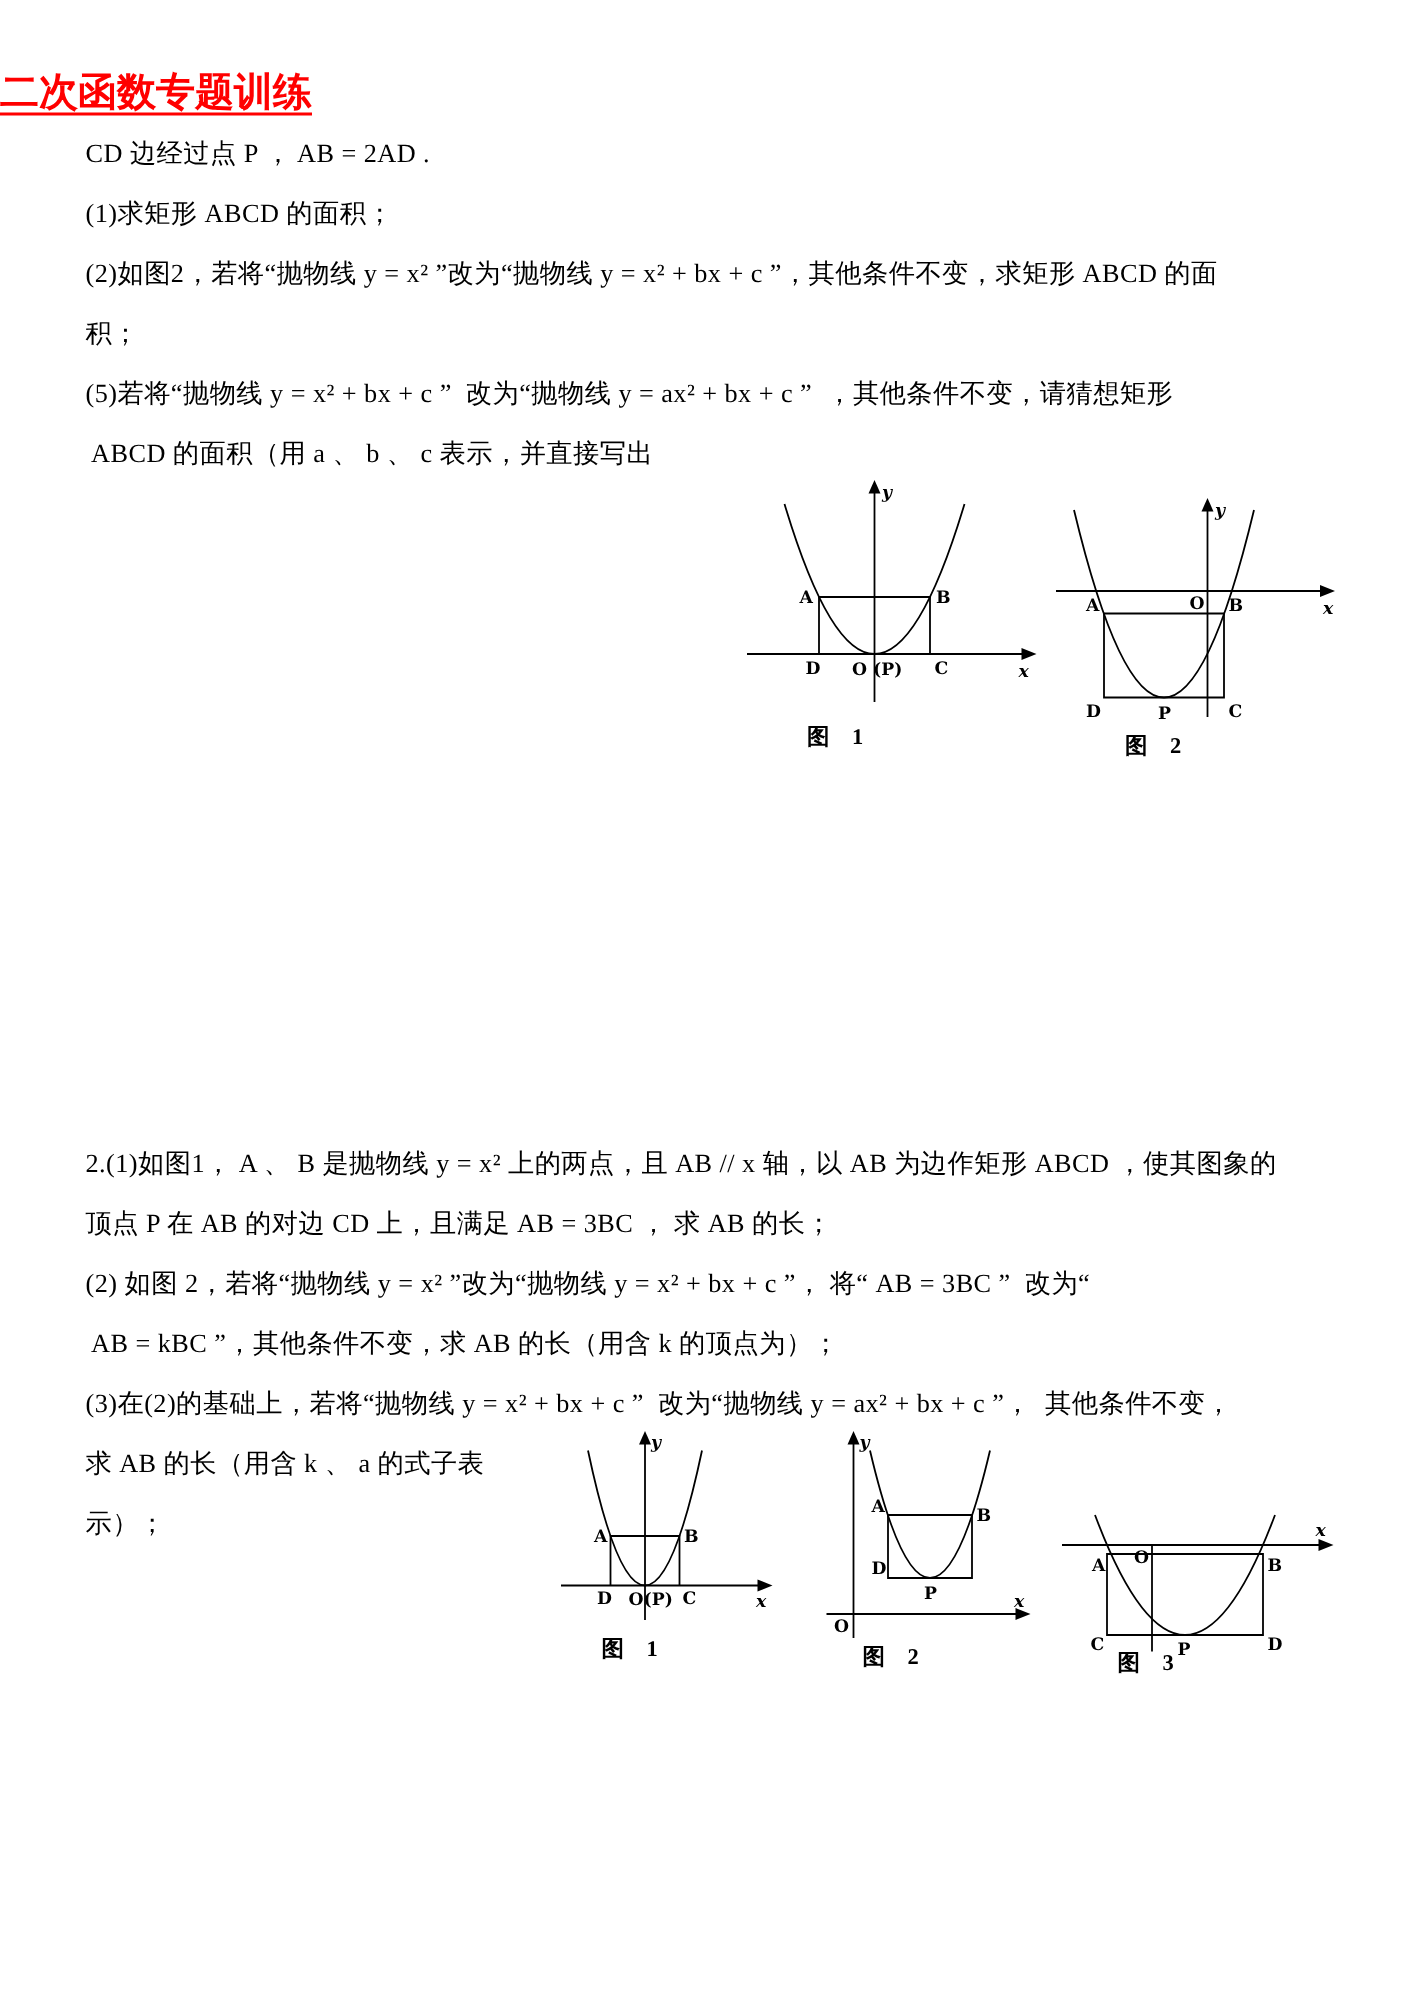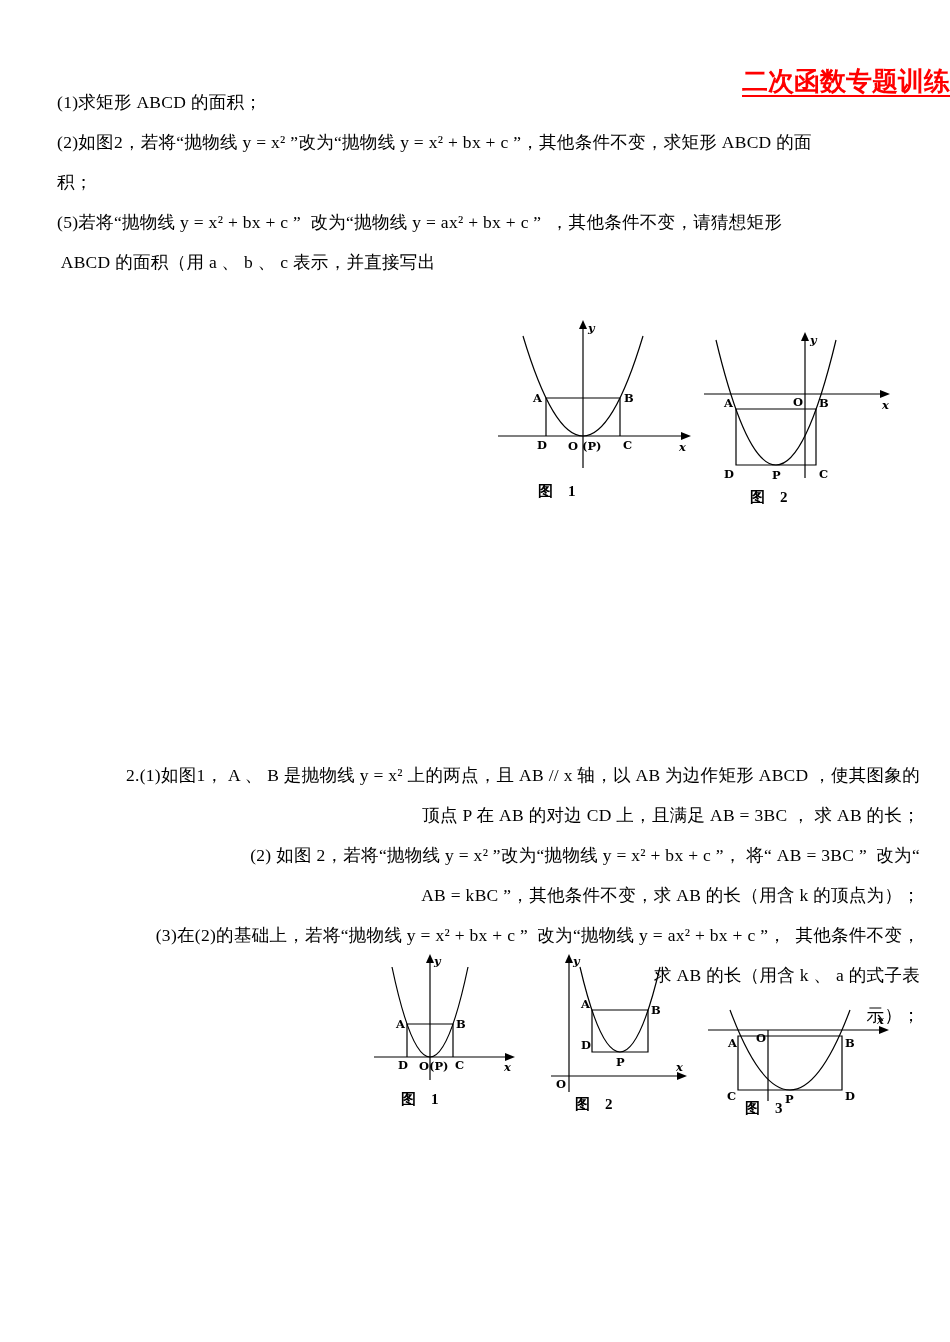--- a/index.html
+++ b/index.html
@@ -11,35 +11,34 @@
   .page {
     position:relative;
     width:950px;
     height:1342px;
     background:#ffffff;
     overflow:hidden;
   }
   .doc-title {
     position:absolute;
     top:44px; left:0; width:100%;
-    text-align:right;
+    text-align:left;
     font-size:26px;
     font-weight:bold;
     color:#ff0000;
-    margin-top:20px;
   }
   .doc-title span {
     text-decoration:underline;
     text-decoration-color:#ff0000;
     text-underline-offset:5px;
     text-decoration-thickness:1.5px;
   }
   .textblock { position:absolute; left:57px; right:30px; }
   .tb1 { top:82px; }
-  .tb2 { top:755px;text-align:right; }
+  .tb2 { top:755px; }
   .tline {
     font-size:17.5px;
     line-height:40px;
     height:40px;
     white-space:pre;
     letter-spacing:0.3px;
   }
   .fig { position:absolute; }
   .fig svg { display:block; overflow:visible; }
   .stroke path, .stroke line { stroke:#000; stroke-width:1.2; fill:none; }
@@ -60,20 +59,21 @@
 </head>
 <body>
 
 <div class="page">
 
   <div class="doc-title">
     <span>二次函数专题训练</span>
   </div>
 
   <div class="textblock tb1">
+    <div class="tline">CD 边经过点 P ， AB = 2AD .</div>
     <div class="tline">(1)求矩形 ABCD 的面积；</div>
     <div class="tline">(2)如图2，若将“抛物线 y = x² ”改为“抛物线 y = x² + bx + c ”，其他条件不变，求矩形 ABCD 的面</div>
     <div class="tline">积；</div>
     <div class="tline">(5)若将“抛物线 y = x² + bx + c ”  改为“抛物线 y = ax² + bx + c ”  ，其他条件不变，请猜想矩形</div>
     <div class="tline"> ABCD 的面积（用 a 、 b 、 c 表示，并直接写出</div>
   </div>
 
   <div class="fig" style="left:488px; top:318px;">
     <svg width="205" height="195" viewBox="0 0 205 195">
       <g class="stroke">

